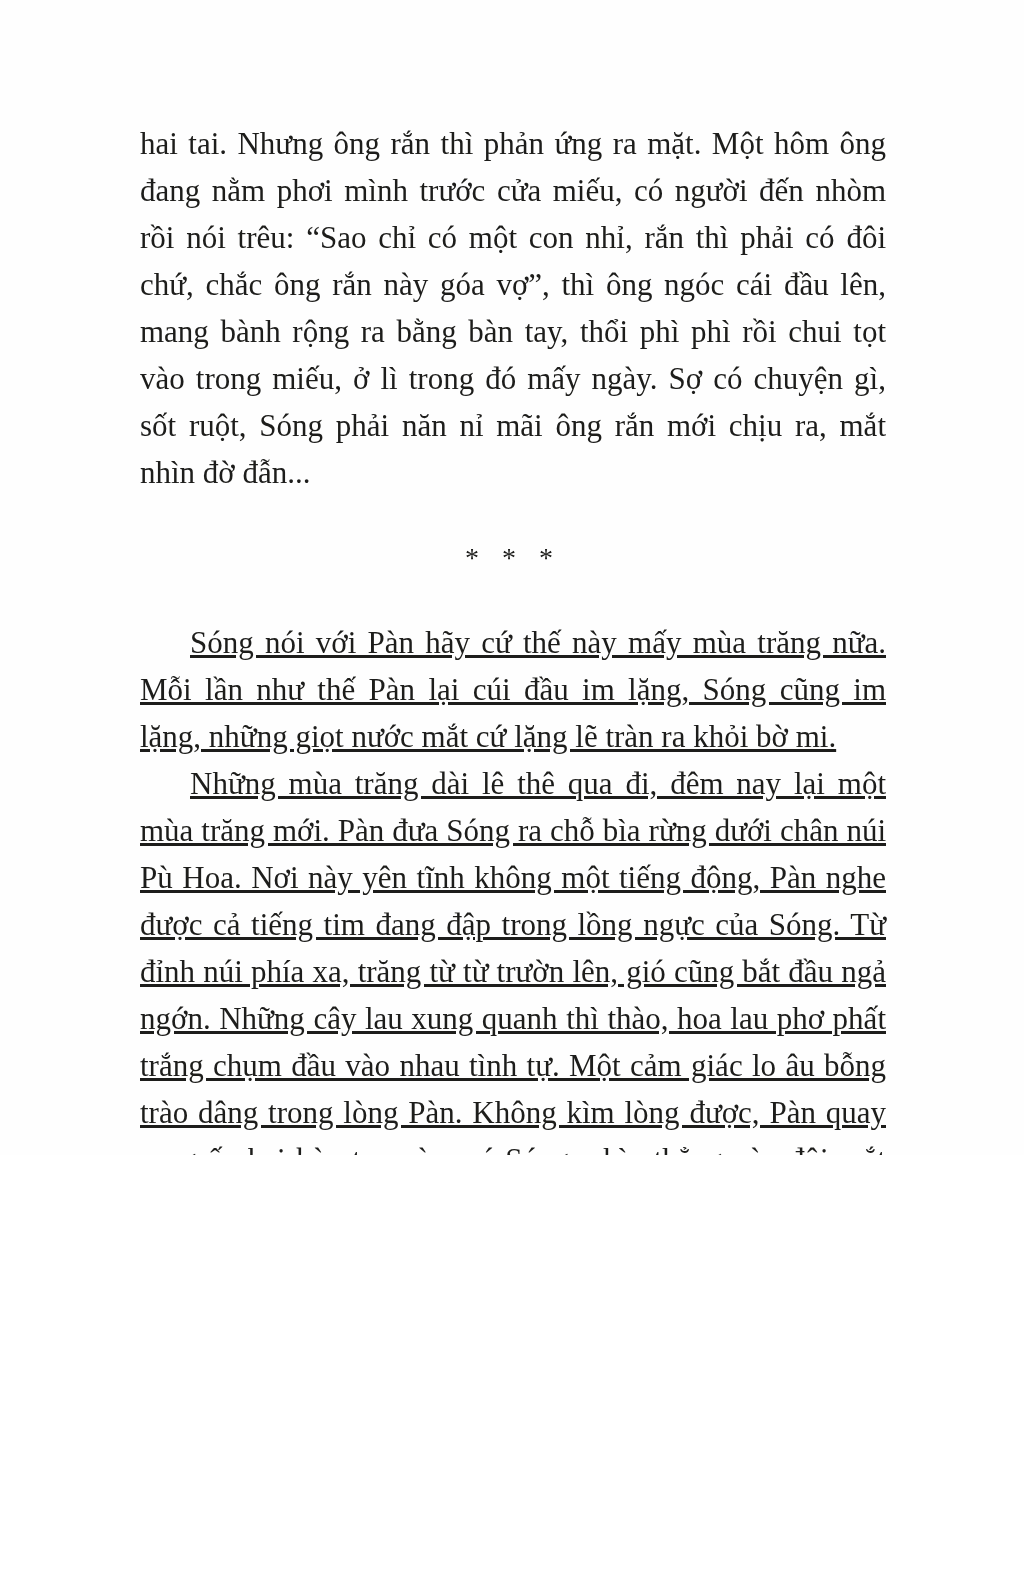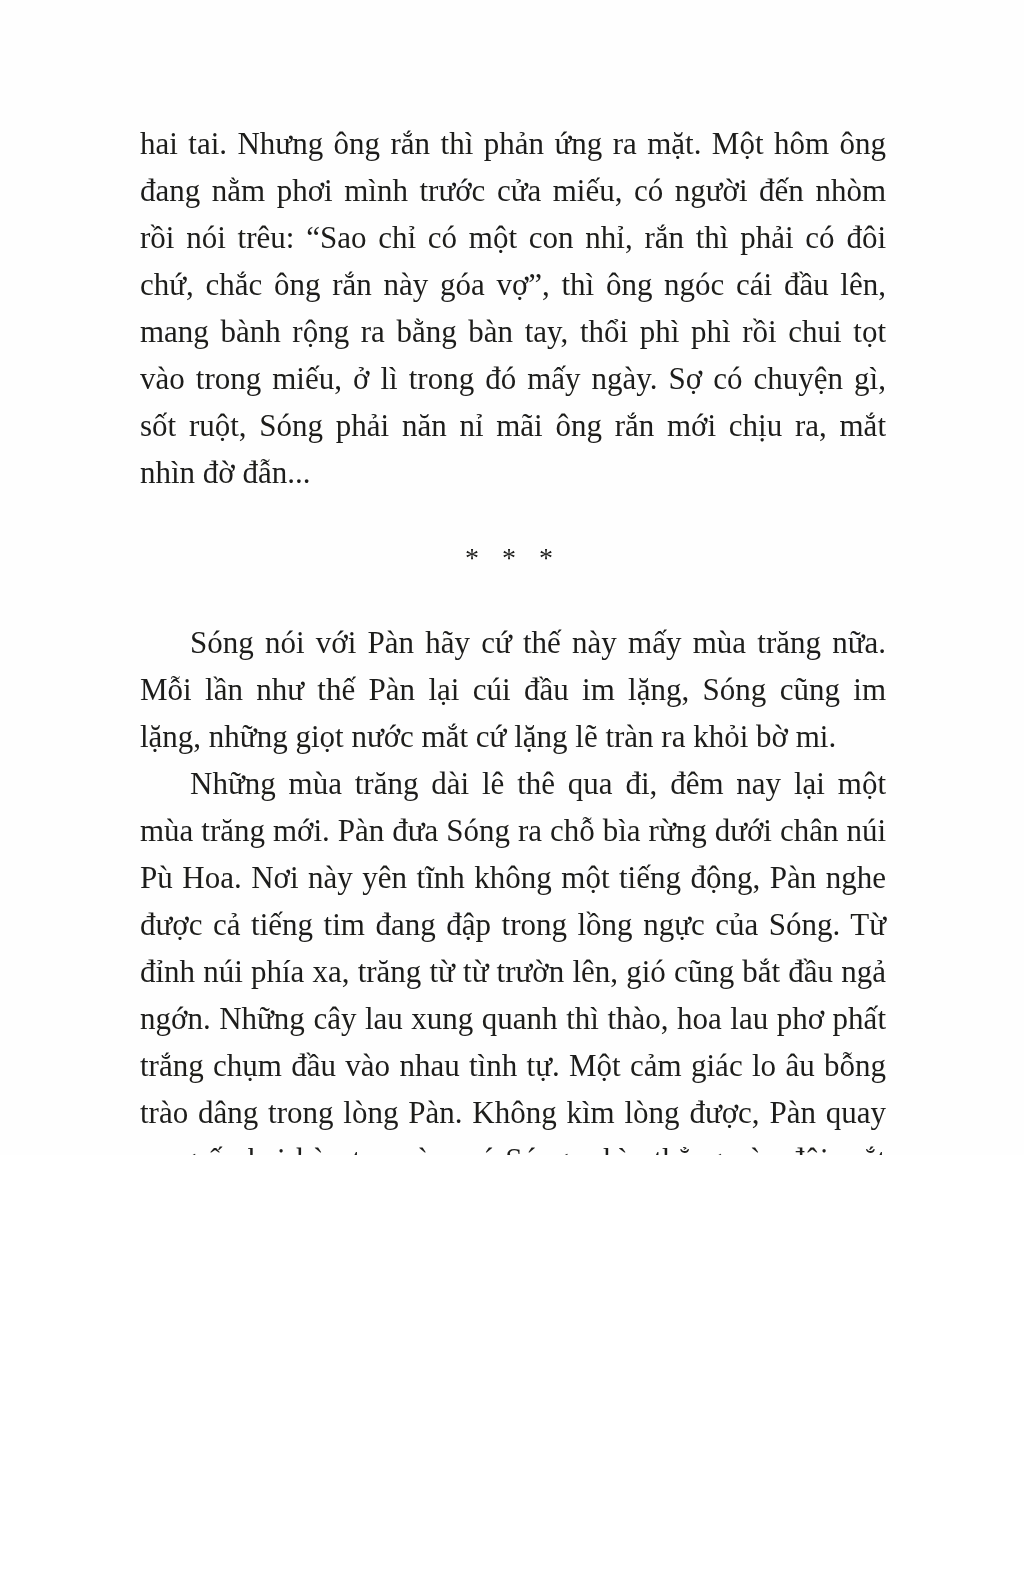--- a/index.html
+++ b/index.html
@@ -24,20 +24,21 @@
     font-size: 31px;
     line-height: 47px;
   }
   .para {
     margin: 0;
     text-align: justify;
     text-justify: inter-word;
   }
   .para.indent {
     text-indent: 50px;
+    text-decoration: underline;
   }
   .separator {
     text-align: center;
     margin: 38px 0;
     font-size: 28px;
     line-height: 47px;
     letter-spacing: 8px;
     color: #1d1d1b;
   }
   .footer {

